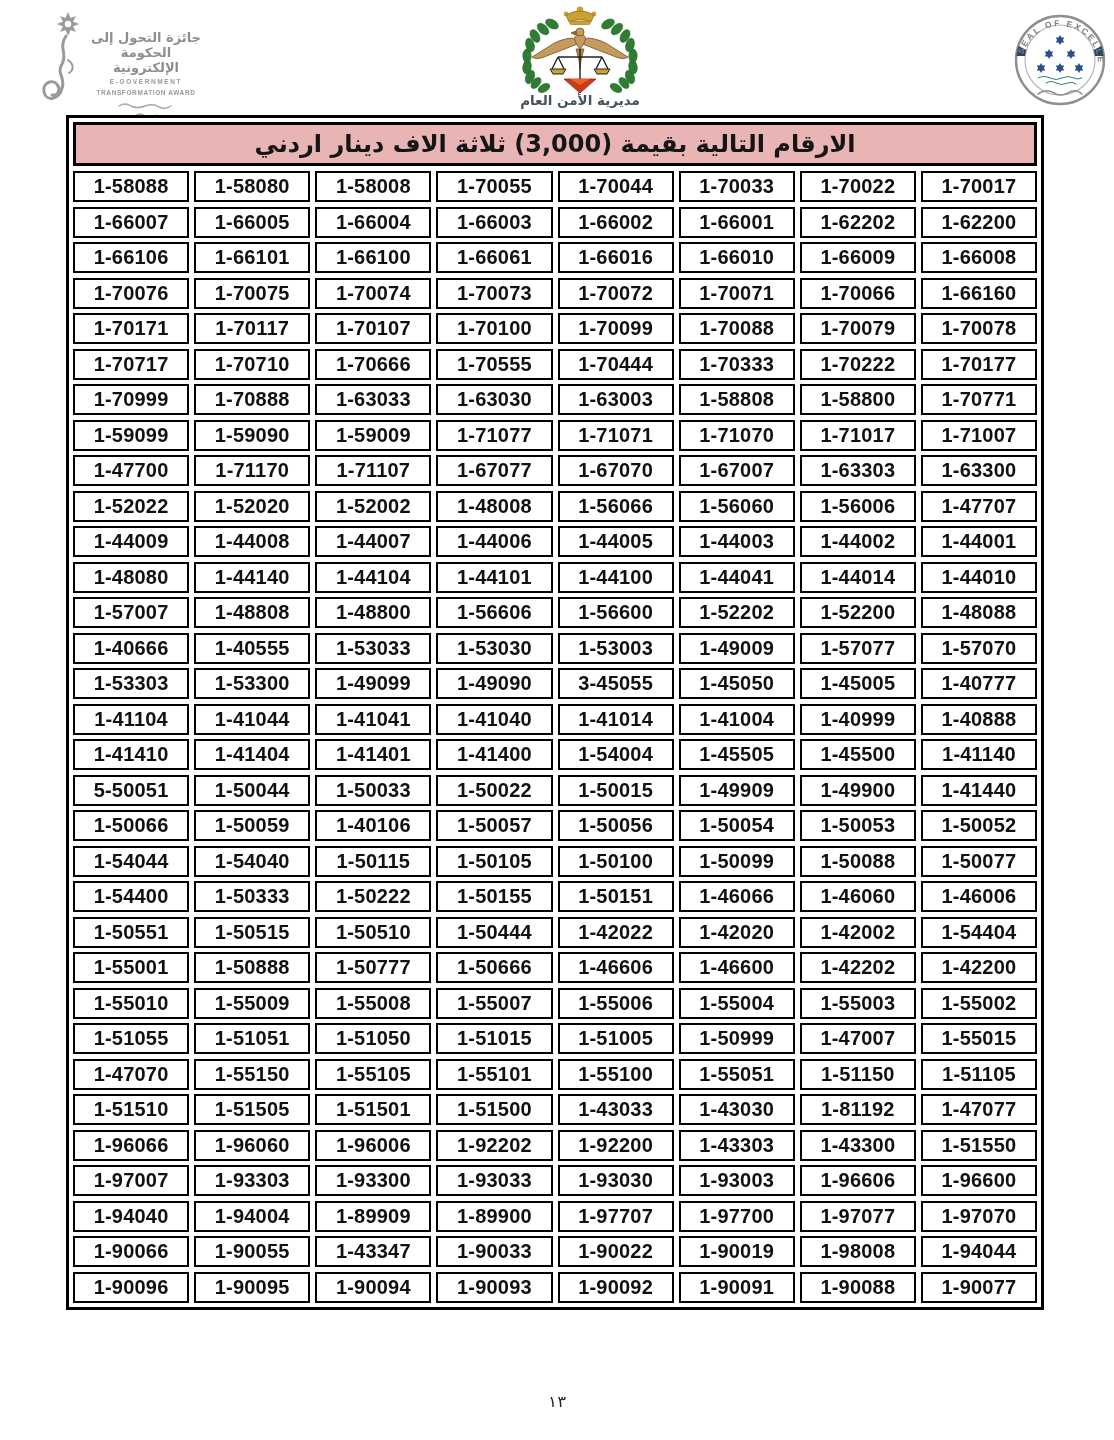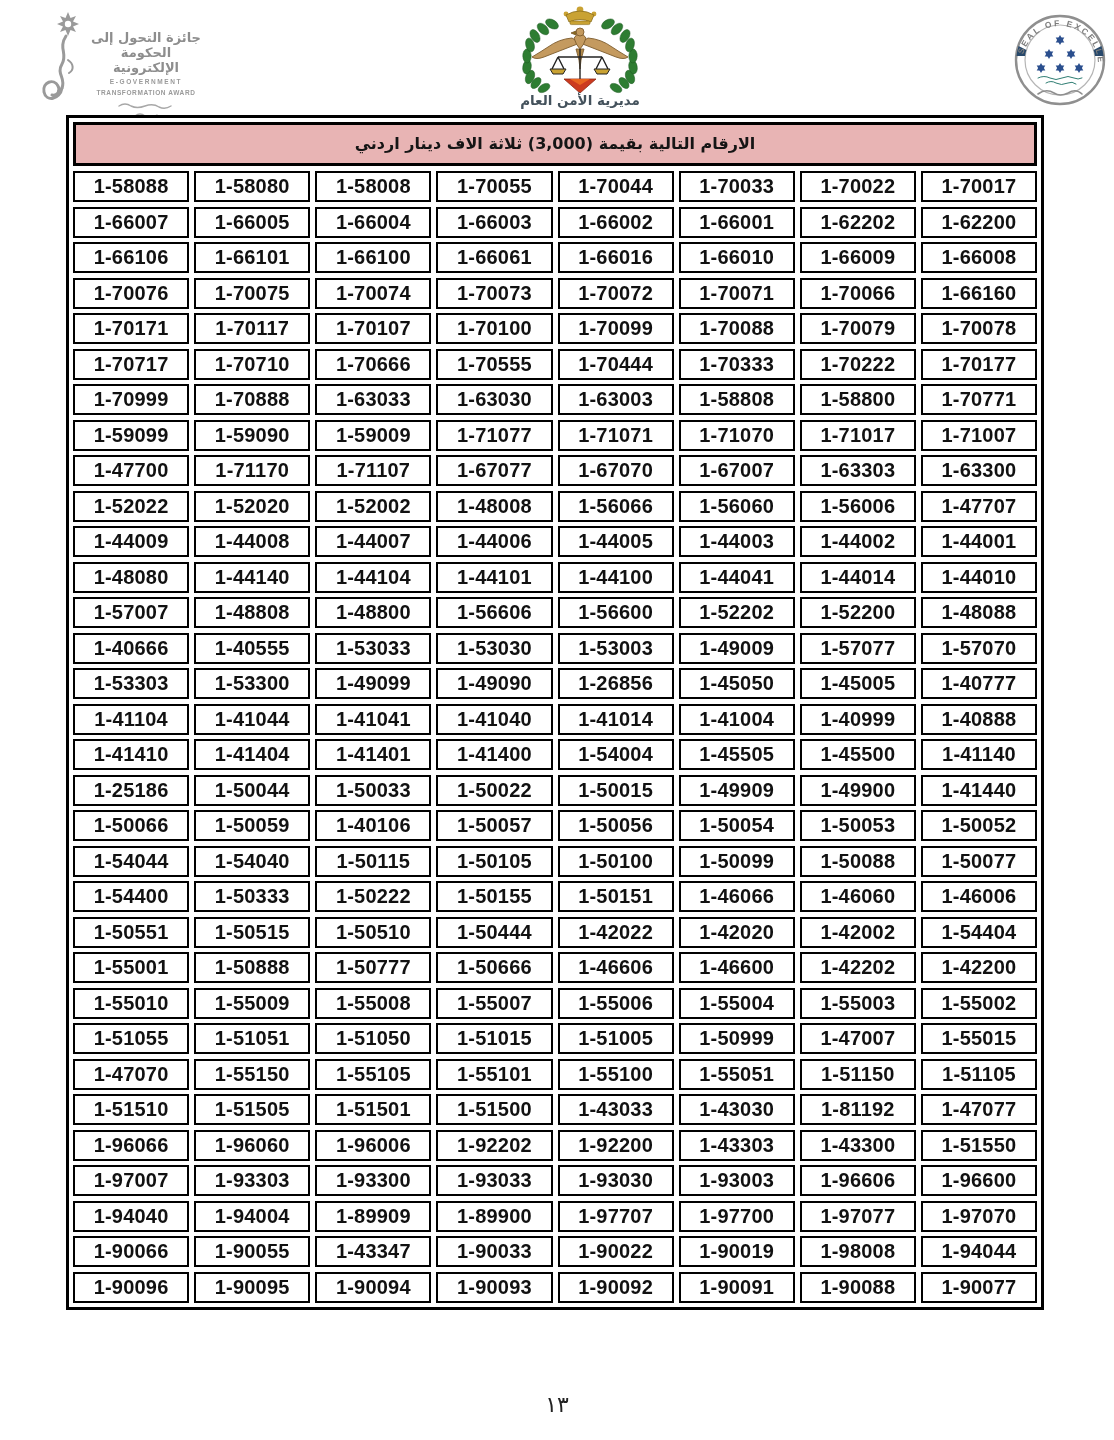--- a/index.html
+++ b/index.html
@@ -33,21 +33,21 @@
     background:#fff;
     padding:4px;
   }
   .title-bar {
     border:3px solid #000;
     background:#e8b4b4;
     direction:rtl;
     text-align:center;
     font-family:"DejaVu Sans", sans-serif;
     font-weight:bold;
-    font-size:16px;
+    font-size:24px;
     line-height:38px;
     height:44px;
     margin-bottom:5px;
     color:#151515;
   }
   .numbers-grid {
     display:grid;
     grid-template-columns:repeat(8, 1fr);
     gap:4.5px 5px;
   }
@@ -60,22 +60,22 @@
     line-height:21px;
     padding:3px 0;
     letter-spacing:0.2px;
     white-space:nowrap;
   }
 
   
   .page-number {
     position:absolute; top:1392px; left:0; width:1114px;
     text-align:center;
-    font-family:Liberation Serif, serif;
-    font-size:22px;
+    font-family:Liberation Mono, monospace;
+    font-size:16px;
     color:#222;
   }
 </style>
 </head>
 <body>
 
 <div class="header">
 
   <div class="egov-logo">
     <svg class="egov-art" width="52" height="100" viewBox="0 0 52 100">
@@ -325,41 +325,41 @@
       <div class="cell">1-53033</div>
       <div class="cell">1-53030</div>
       <div class="cell">1-53003</div>
       <div class="cell">1-49009</div>
       <div class="cell">1-57077</div>
       <div class="cell">1-57070</div>
       <div class="cell">1-53303</div>
       <div class="cell">1-53300</div>
       <div class="cell">1-49099</div>
       <div class="cell">1-49090</div>
-      <div class="cell">1-26856</div>
+      <div class="cell">3-45055</div>
       <div class="cell">1-45050</div>
       <div class="cell">1-45005</div>
       <div class="cell">1-40777</div>
       <div class="cell">1-41104</div>
       <div class="cell">1-41044</div>
       <div class="cell">1-41041</div>
       <div class="cell">1-41040</div>
       <div class="cell">1-41014</div>
       <div class="cell">1-41004</div>
       <div class="cell">1-40999</div>
       <div class="cell">1-40888</div>
       <div class="cell">1-41410</div>
       <div class="cell">1-41404</div>
       <div class="cell">1-41401</div>
       <div class="cell">1-41400</div>
       <div class="cell">1-54004</div>
       <div class="cell">1-45505</div>
       <div class="cell">1-45500</div>
       <div class="cell">1-41140</div>
-      <div class="cell">1-25186</div>
+      <div class="cell">5-50051</div>
       <div class="cell">1-50044</div>
       <div class="cell">1-50033</div>
       <div class="cell">1-50022</div>
       <div class="cell">1-50015</div>
       <div class="cell">1-49909</div>
       <div class="cell">1-49900</div>
       <div class="cell">1-41440</div>
       <div class="cell">1-50066</div>
       <div class="cell">1-50059</div>
       <div class="cell">1-40106</div>

